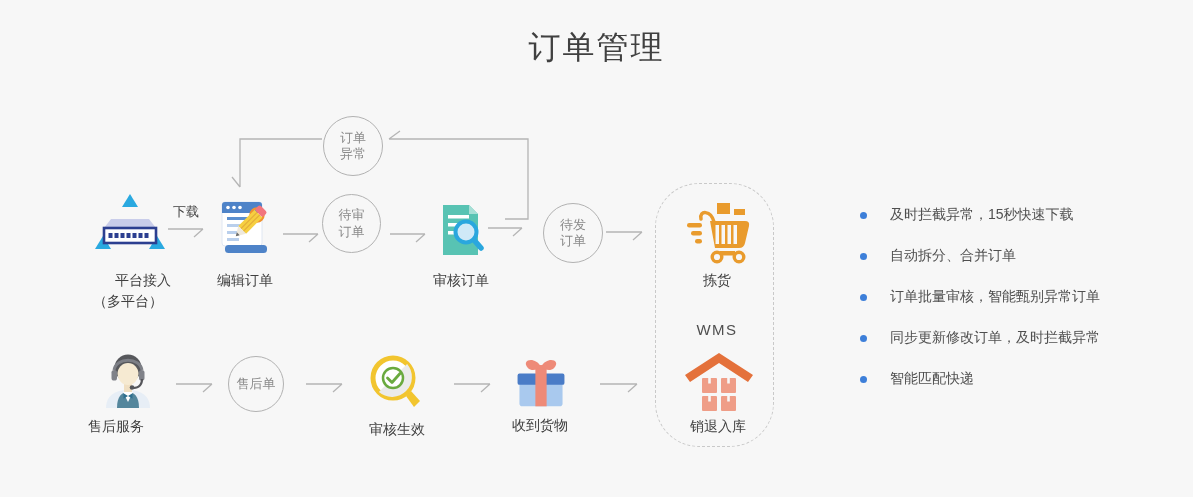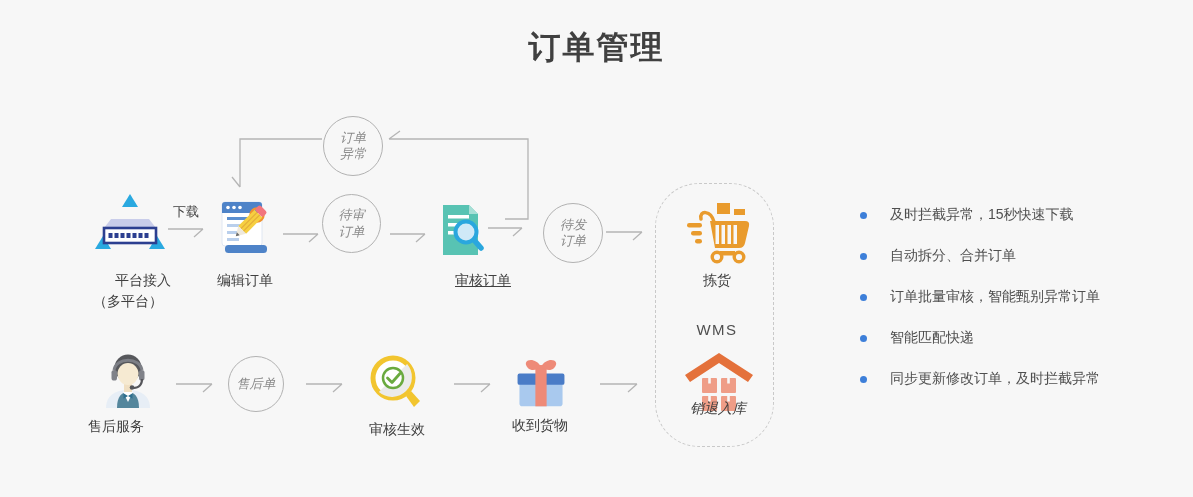--- a/index.html
+++ b/index.html
@@ -1,38 +1,38 @@
 <!DOCTYPE html>
 <html><head>
 <meta charset="utf-8">
 <style>
   html,body{margin:0;padding:0;}
   body{font-family:"Liberation Sans","DejaVu Sans",sans-serif;background:#fff;}
   .stage{position:relative;width:1193px;height:497px;background:#f7f7f7;overflow:hidden;}
   .page-title{position:absolute;left:0;top:26px;width:100%;text-align:center;
-    font-size:32px;font-weight:700;color:#404040;letter-spacing:2px;}
+    font-size:32px;font-weight:400;color:#404040;letter-spacing:2px;}
   
   .connectors{position:absolute;left:0;top:0;width:1193px;height:497px;}
   
   .circle{position:absolute;border:1px solid #b2b2b2;border-radius:50%;
     display:flex;flex-direction:column;align-items:center;justify-content:center;
-    font-size:13px;color:#8a8a8a;line-height:1.25;background:transparent;text-align:center;font-style:italic;}
+    font-size:13px;color:#8a8a8a;line-height:1.25;background:transparent;text-align:center;}
   .c-exception{left:323px;top:116px;width:58px;height:58px;}
   .c-pending-review{left:322px;top:194px;width:57px;height:57px;align-items:center;}
   .c-pending-ship{left:543px;top:203px;width:58px;height:58px;}
   .c-after-sale{left:228px;top:356px;width:54px;height:54px;}
   
   .lbl{position:absolute;width:110px;text-align:center;font-size:14px;color:#404040;}
   .lbl-platform{left:88px;top:272px;}
   .lbl-platform2{left:73px;top:293px;}
   .lbl-edit{left:190px;top:272px;}
-  .lbl-review{left:428px;top:272px;text-decoration:underline;}
+  .lbl-review{left:406px;top:272px;}
   .lbl-picking{left:662px;top:272px;}
   .lbl-wms{left:662px;top:321px;font-size:15px;color:#4f4f4f;letter-spacing:1.5px;}
-  .lbl-return{left:663px;top:400px;font-style:italic;}
+  .lbl-return{left:663px;top:418px;}
   .lbl-service{left:61px;top:418px;}
   .lbl-effective{left:342px;top:421px;}
   .lbl-receive{left:485px;top:417px;}
   .lbl-download{left:131px;top:203px;font-size:13px;}
   
   .ic{position:absolute;}
   .ic-platform{left:95px;top:192px;width:70px;height:62px;}
   .ic-edit{left:217px;top:199px;width:56px;height:56px;}
   .ic-review{left:433px;top:202px;width:56px;height:56px;}
   .ic-cart{left:684px;top:196px;width:70px;height:70px;}
@@ -243,21 +243,21 @@
     <li>
       <span class="dot" style="background: rgb(61, 127, 217);"></span>
       <span class="txt">自动拆分、合并订单</span>
     </li>
     <li>
       <span class="dot" style="background: rgb(61, 127, 217);"></span>
       <span class="txt">订单批量审核，智能甄别异常订单</span>
     </li>
     <li>
       <span class="dot" style="background: rgb(61, 127, 217);"></span>
+      <span class="txt">同步更新修改订单，及时拦截异常</span>
+    </li>
+    <li>
+      <span class="dot" style="background: rgb(61, 127, 217);"></span>
       <span class="txt">智能匹配快递</span>
     </li>
-    <li>
-      <span class="dot" style="background: rgb(61, 127, 217);"></span>
-      <span class="txt">同步更新修改订单，及时拦截异常</span>
-    </li>
   </ul>
 
 </div>
 
 </body></html>

